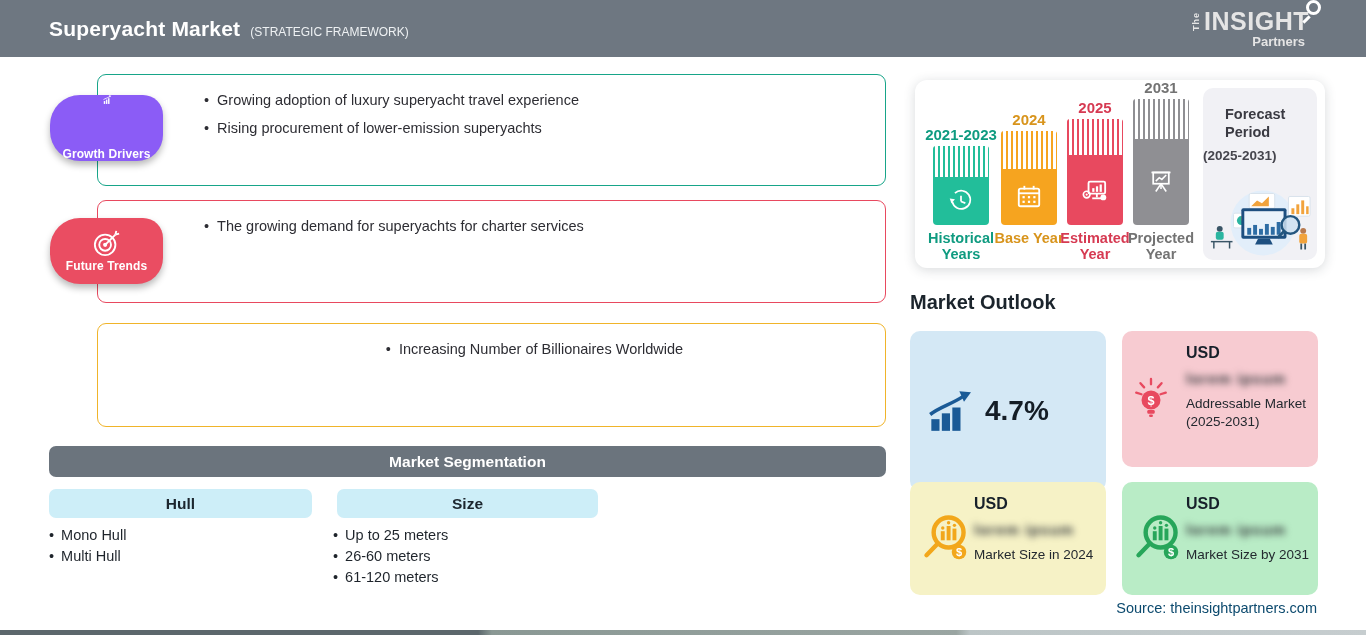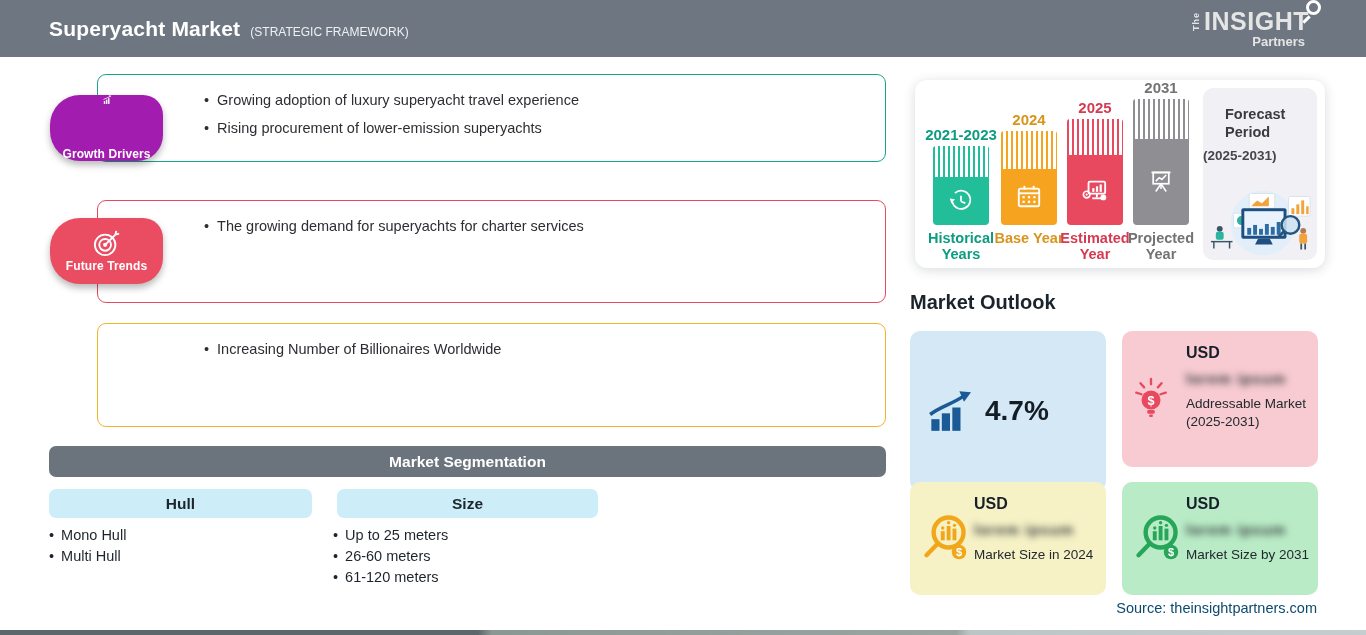--- a/index.html
+++ b/index.html
@@ -16,32 +16,32 @@
   .logo { display:flex; align-items:flex-start; gap:3px; color:#e5e5e5; margin-right:8px; }
   .logo-the { writing-mode:vertical-rl; transform:rotate(180deg); font-size:9px; font-weight:700; letter-spacing:1px; margin-top:3px; }
   .logo-right { position:relative; }
   .logo-insight { font-size:25px; font-weight:800; letter-spacing:.5px; line-height:25px; }
   .logo-lens { position:absolute; right:-12px; top:-9px; width:15px; height:15px; border:3px solid #fff; border-radius:50%; }
   .logo-lens::after { content:""; position:absolute; left:-4px; top:12px; width:3px; height:9px; background:#fff; transform:rotate(45deg); }
   .logo-partners { display:block; text-align:right; font-size:13px; font-weight:700; margin-top:0px; padding-right:4px; }
 
   
   .frame-box { position:absolute; left:97px; width:789px; border-radius:9px; background:#fff; }
-  .fb-1 { top:74px; height:88px; border:1.5px solid #17a589; }
+  .fb-1 { top:74px; height:112px; border:1.5px solid #17a589; }
   .fb-2 { top:200px; height:103px; border:1.5px solid #e8495f; }
-  .fb-3 { top:323px; height:104px; border:1.5px solid #f0b42a; }
+  .fb-3 { top:323px; height:104px; border:1.5px solid #f0b42a;text-align:center; }
   .frame-box ul { list-style:none; padding:15px 20px 0 106px; }
   .frame-box li { font-size:14.5px; color:#2d2d33; line-height:20px; margin-bottom:8px; }
   .frame-box li::before { content:"•"; margin-right:8px; color:#2d2d33; }
 
   .badge { position:absolute; left:50px; width:113px; height:66px; border-radius:30px 20px 26px 30px;
            display:flex; flex-direction:column; align-items:center; justify-content:center; gap:2px;
            box-shadow:0 4px 7px rgba(0,0,0,.28); color:#fff; }
   .badge-label { font-size:12px; font-weight:700; letter-spacing:.1px; }
-  .bd-1 { top:95px;  background:#a21caf;gap:42px; }
+  .bd-1 { top:95px;  background:#8b5cf6;gap:42px; }
   .bd-2 { top:218px; background:#ea4d62; }
   .bd-3 { top:341px; background:#f6a41f; }
 
   
   .seg-bar { position:absolute; left:49px; top:446px; width:837px; height:31px; background:#6b747d;
              border-radius:7px; display:flex; align-items:center; justify-content:center;
              color:#fff; font-size:15.5px; font-weight:700; }
   .seg-head { position:absolute; top:489px; height:29px; background:#cdeef8; border-radius:7px;
               display:flex; align-items:center; justify-content:center; font-size:15.5px; font-weight:700; color:#1c262e; }
   .sh-hull { left:49px; width:263px; }

